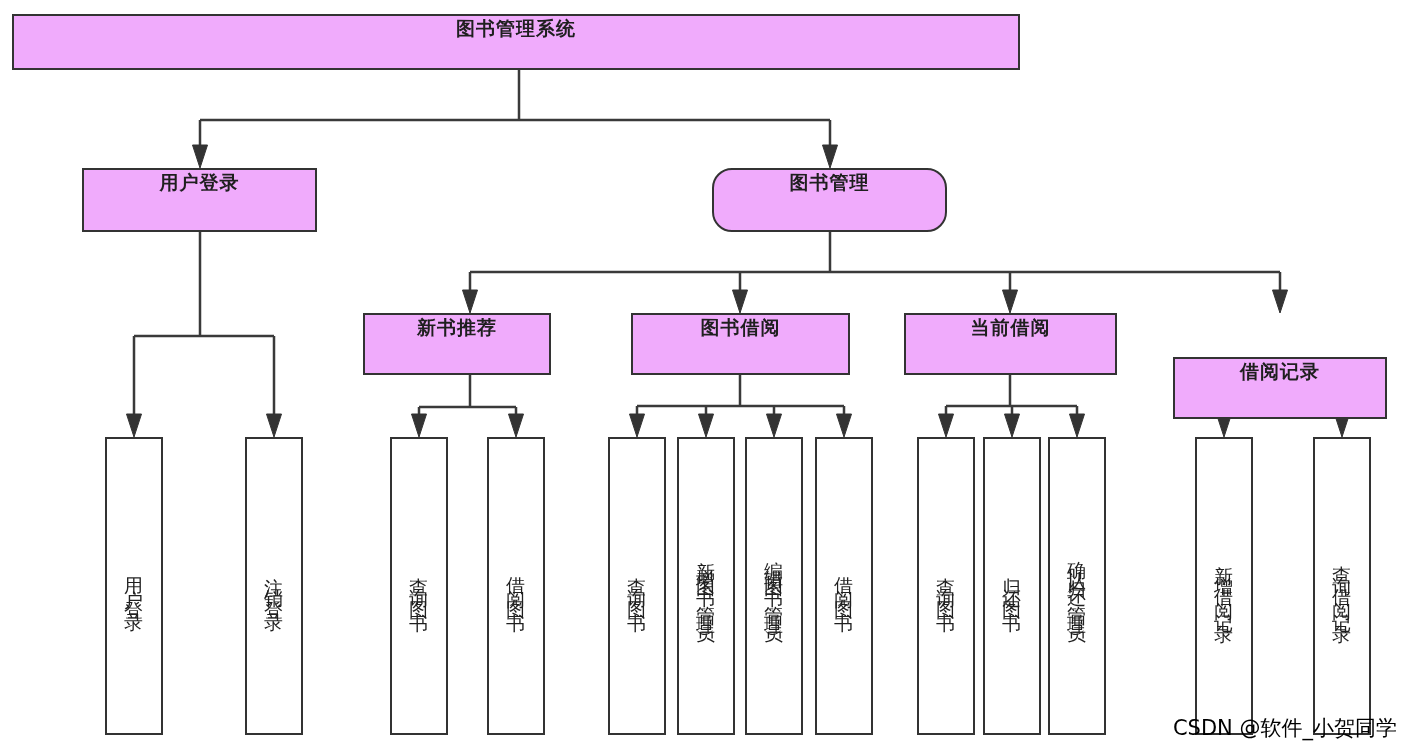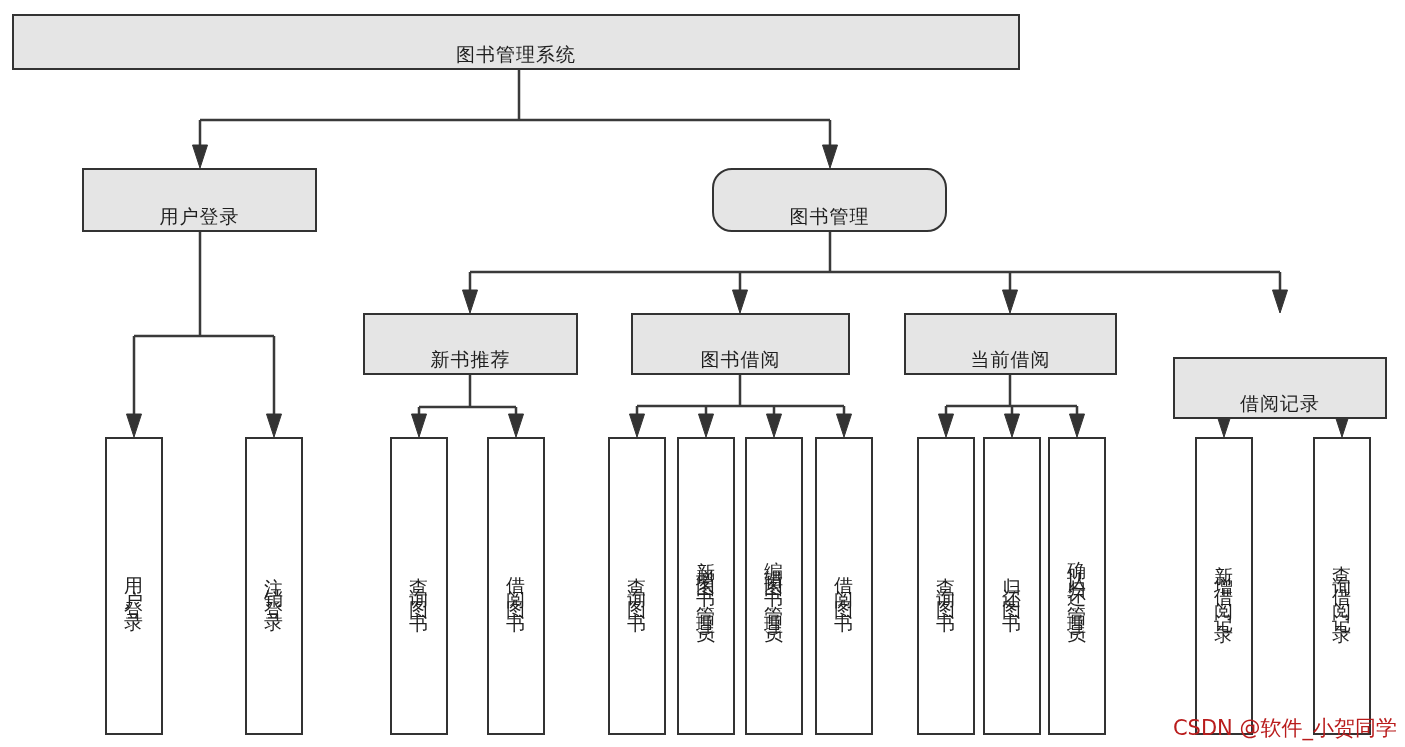--- a/index.html
+++ b/index.html
@@ -23,27 +23,28 @@
     stroke-width: 2.5;
   }
   svg.connectors polygon {
     fill: #333333;
     stroke: #333333;
     stroke-width: 1;
   }
   .node {
     position: absolute;
     box-sizing: border-box;
-    background: #e5e5e5;
+    background: #f0abfc;
     border: 2.5px solid #333333;
     display: flex;
-    align-items: flex-end;
+    align-items: flex-start;
     justify-content: center;
     z-index: 2;
     color: #1f1f1f;
+    font-weight: bold;
   }
   .node .hlabel {
     font-size: 19px;
     letter-spacing: 1px;
     white-space: nowrap;
   }
   .vnode {
     position: absolute;
     box-sizing: border-box;
     background: #ffffff;
@@ -66,21 +67,21 @@
     white-space: nowrap;
   }
   .vnode .vlabel.long {
     letter-spacing: 9px;
   }
   .watermark {
     position: absolute;
     right: 8px;
     top: 714px;
     font-size: 21px;
-    color: #b91c1c;
+    color: #000000;
     z-index: 3;
     white-space: nowrap;
     margin-left: 36px;
   }
 </style>
 </head>
 <body>
 
 <div class="canvas">
 
@@ -137,21 +138,21 @@
     <span class="hlabel">图书管理系统</span>
   </div>
 
   <div class="node" style="left:82px; top:168px; width:235px; height:64px;">
     <span class="hlabel">用户登录</span>
   </div>
   <div class="node" style="left:712px; top:168px; width:235px; height:64px;border-radius:20px;">
     <span class="hlabel">图书管理</span>
   </div>
 
-  <div class="node" style="left:363px; top:313px; width:215px; height:62px;">
+  <div class="node" style="left:363px; top:313px; width:188px; height:62px;">
     <span class="hlabel">新书推荐</span>
   </div>
   <div class="node" style="left:631px; top:313px; width:219px; height:62px;">
     <span class="hlabel">图书借阅</span>
   </div>
   <div class="node" style="left:904px; top:313px; width:213px; height:62px;">
     <span class="hlabel">当前借阅</span>
   </div>
   <div class="node" style="left:1173px; top:313px; width:214px; height:62px;margin-top:44px;">
     <span class="hlabel">借阅记录</span>

